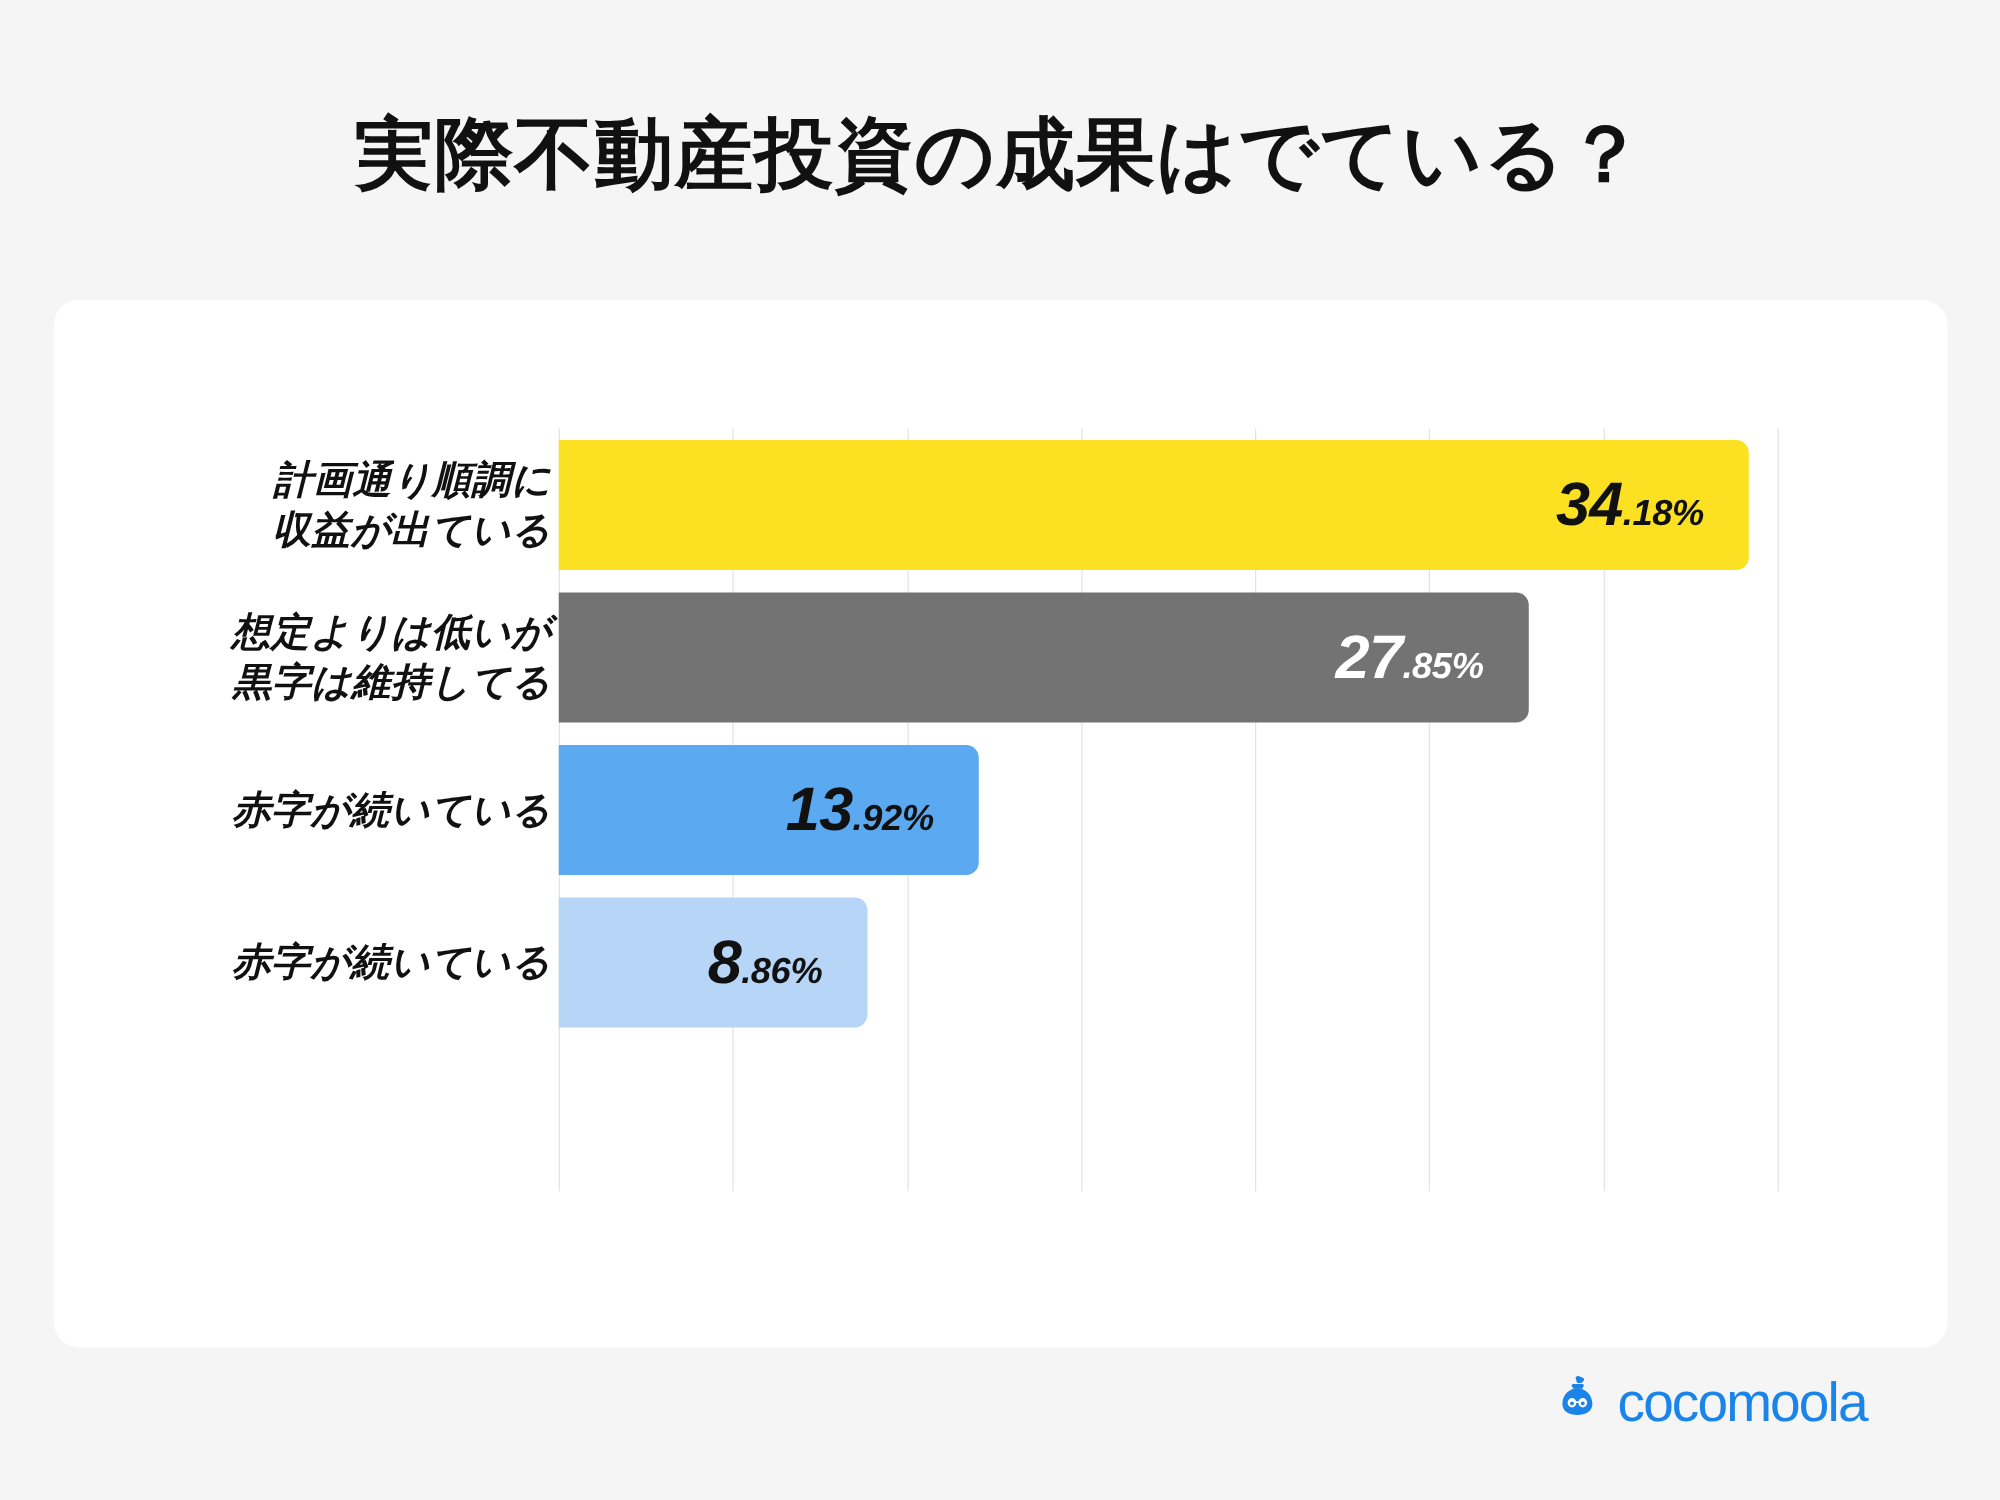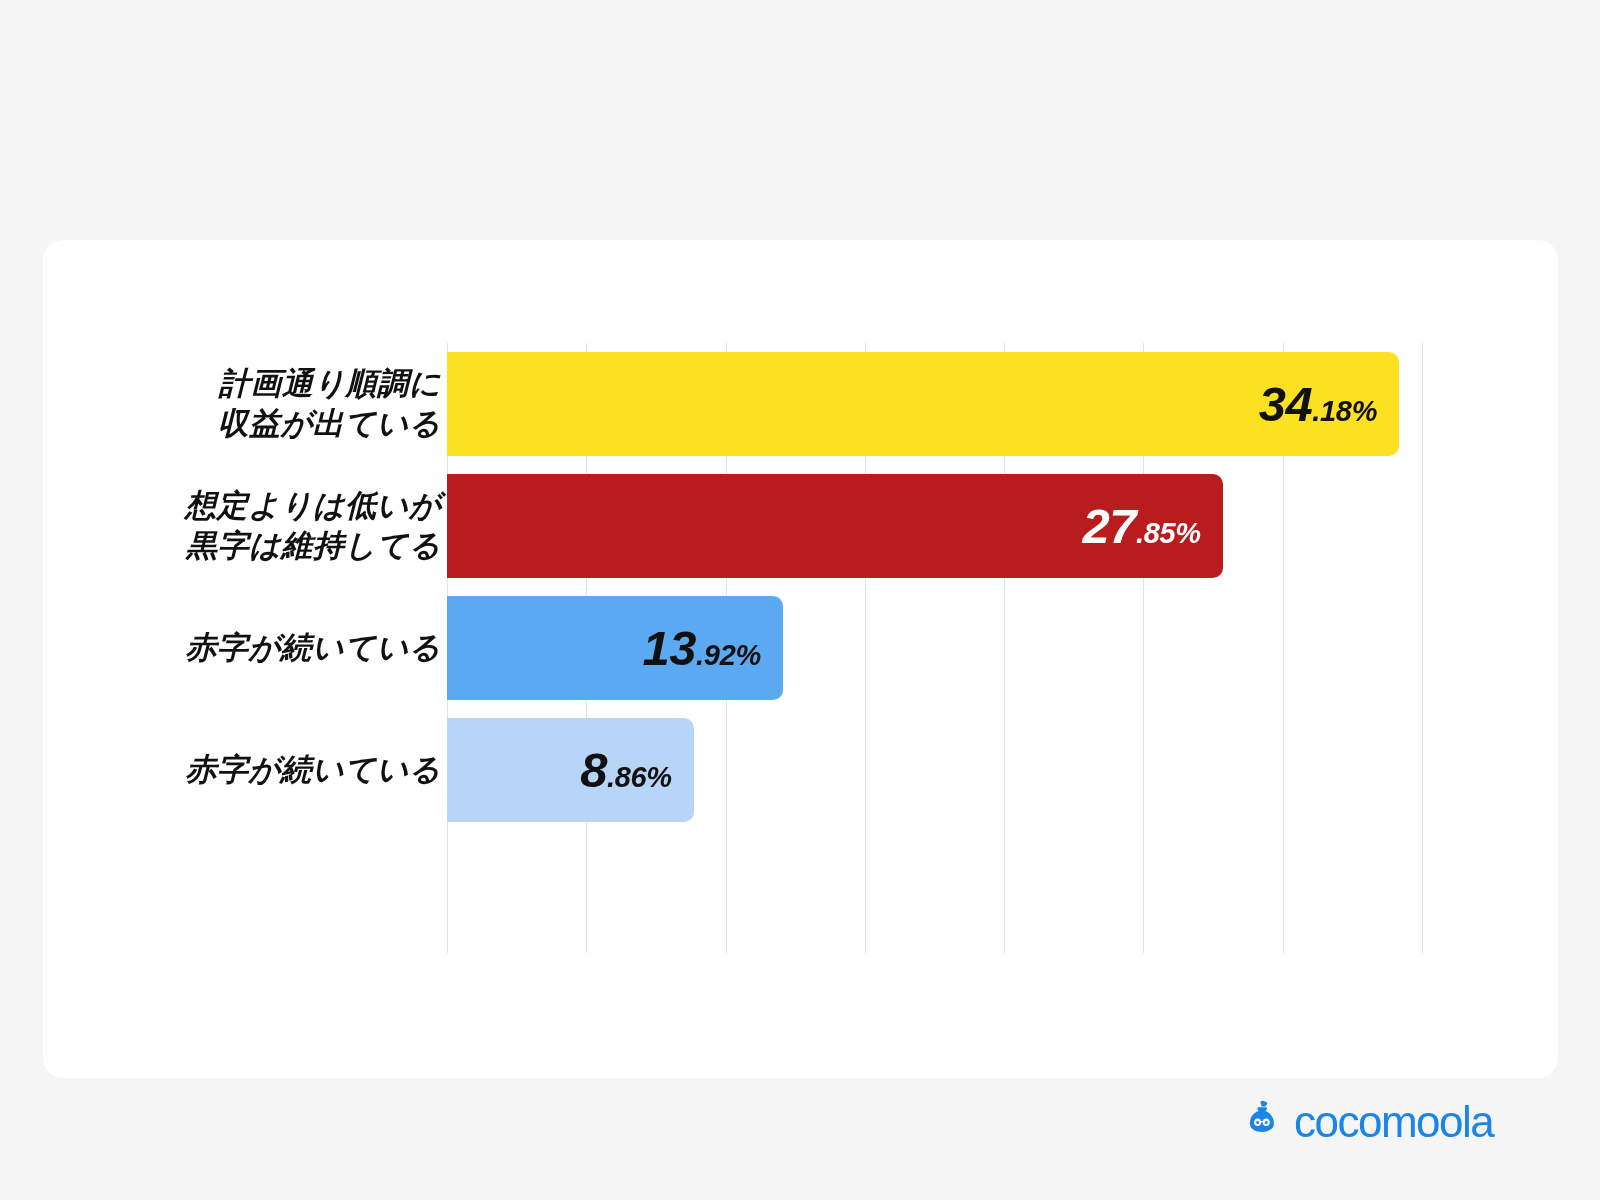--- a/index.html
+++ b/index.html
@@ -104,21 +104,21 @@
     display: flex;
     align-items: center;
   }
 
   .bar {
     height: 104px;
     border-radius: 0 10px 10px 0;
     display: flex;
     align-items: center;
     justify-content: flex-end;
-    padding-right: 22px;
+    padding-right: 36px;
     white-space: nowrap;
   }
 
   .val {
     display: inline-flex;
     align-items: baseline;
     font-weight: 700;
   }
   .val .int {
     font-size: 49px;
@@ -147,20 +147,21 @@
     color: #1a84e8;
     letter-spacing: -1.5px;
     line-height: 1;
   }
 </style>
 </head>
 <body>
 
 <div id="root">
 
+  <h1 class="chart-title">実際不動産投資の成果はでている？</h1>
 
   <div class="card">
     <div class="plot">
       <div class="gridlines">
           <div class="gridline" style="left: 0px;"></div>
           <div class="gridline" style="left: 139.286px;"></div>
           <div class="gridline" style="left: 278.571px;"></div>
           <div class="gridline" style="left: 417.857px;"></div>
           <div class="gridline" style="left: 557.143px;"></div>
           <div class="gridline" style="left: 696.429px;"></div>
@@ -175,21 +176,21 @@
                 <span class="val" style="color: rgb(17, 17, 17);">
                   <span class="int">34</span>
                   <span class="frac">.18%</span>
                 </span>
               </div>
             </div>
           </div>
           <div class="row">
             <div class="cat-label">想定よりは低いが<br>黒字は維持してる</div>
             <div class="bar-wrap">
-              <div class="bar" style="width: 775.821px; background: #b91c1c;">
+              <div class="bar" style="width: 775.821px; background: #737373;">
                 <span class="val" style="color: rgb(255, 255, 255);">
                   <span class="int">27</span>
                   <span class="frac">.85%</span>
                 </span>
               </div>
             </div>
           </div>
           <div class="row">
             <div class="cat-label">赤字が続いている</div>
             <div class="bar-wrap">

